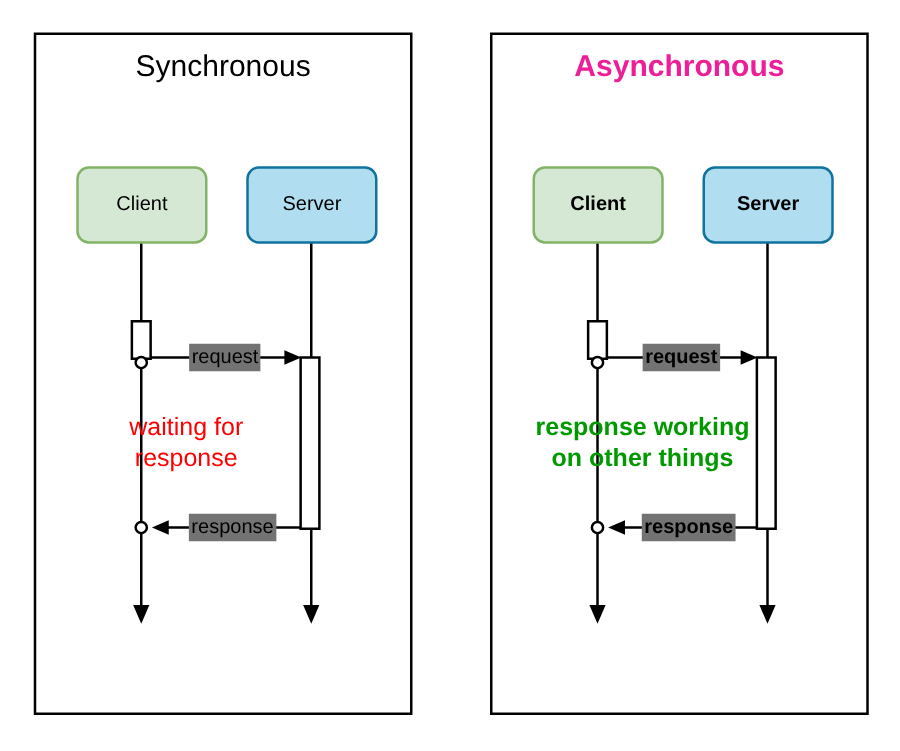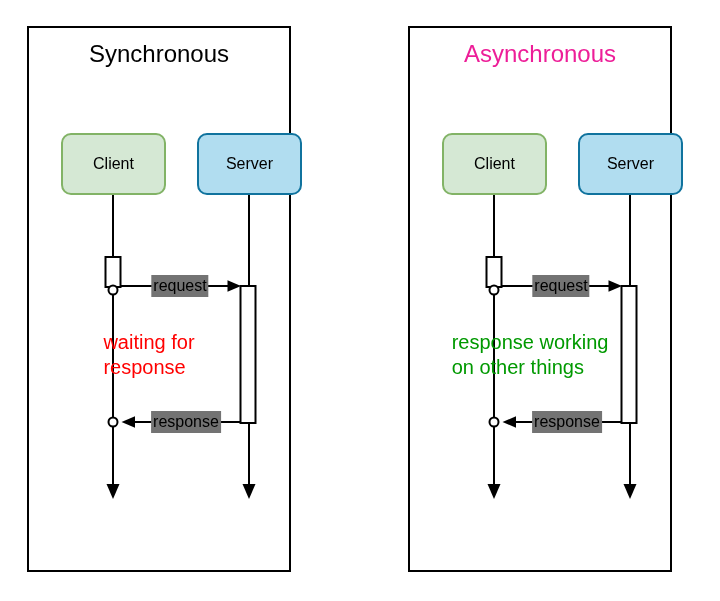--- a/index.html
+++ b/index.html
@@ -11,28 +11,28 @@
   #stage {
     position: relative;
     width: 720px;
     height: 601px;
     background: #ffffff;
     overflow: hidden;
   }
   .panel {
     position: absolute;
     top: 26px;
-    width: 264px;
+    width: 303px;
     height: 546px;
     border: 2px solid var(--panel-border, #000);
     background: #ffffff;
     box-sizing: border-box;
   }
   .panel-sync  { left: 27px; }
-  .panel-async { left: 408px; }
+  .panel-async { left: 392px; font-weight: bold; }
 
   .panel-title {
     position: absolute;
     left: 0;
     top: 13px;
     width: 100%;
     text-align: center;
     font-size: 24px;
     line-height: 26px;
     color: #000;
@@ -81,20 +81,21 @@
     white-space: nowrap;
   }
   .msg-label-request  { left: 151px; top: 258px; }
   .msg-label-response { left: 157px; top: 394px; }
 
   .note {
     position: absolute;
     left: 120px;
     top: 327px;
     transform: translate(-50%, -50%);
+    text-align: center;
     font-size: 20px;
     line-height: 25px;
     white-space: nowrap;
   }
   .panel-sync  .note { color: var(--waiting-text, #ff0000); }
   .panel-async .note { color: var(--continue-text, #009900); }
 </style>
 </head>
 <body>
 

